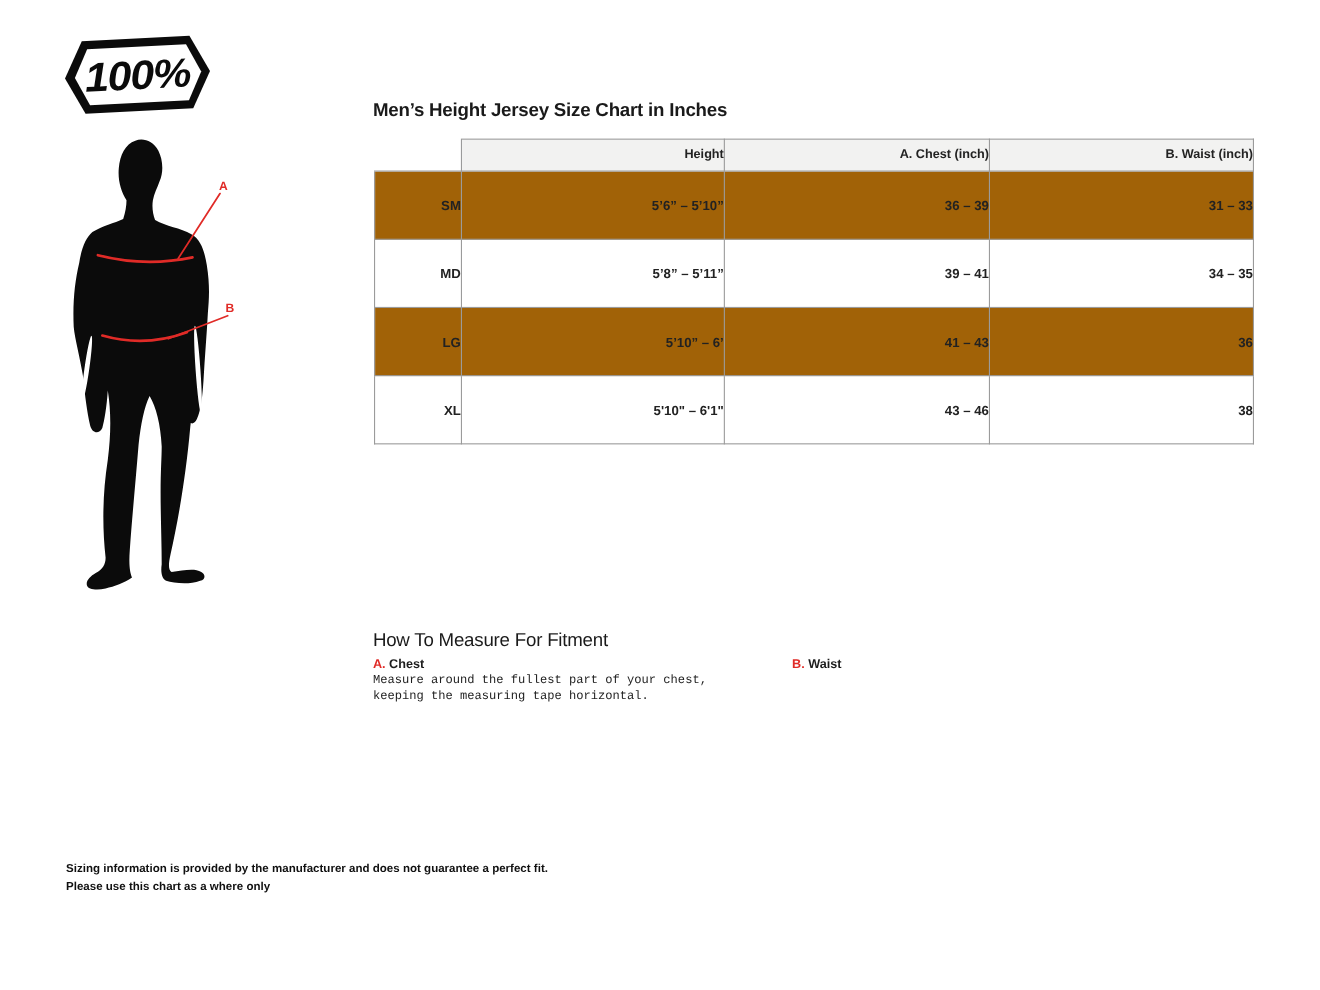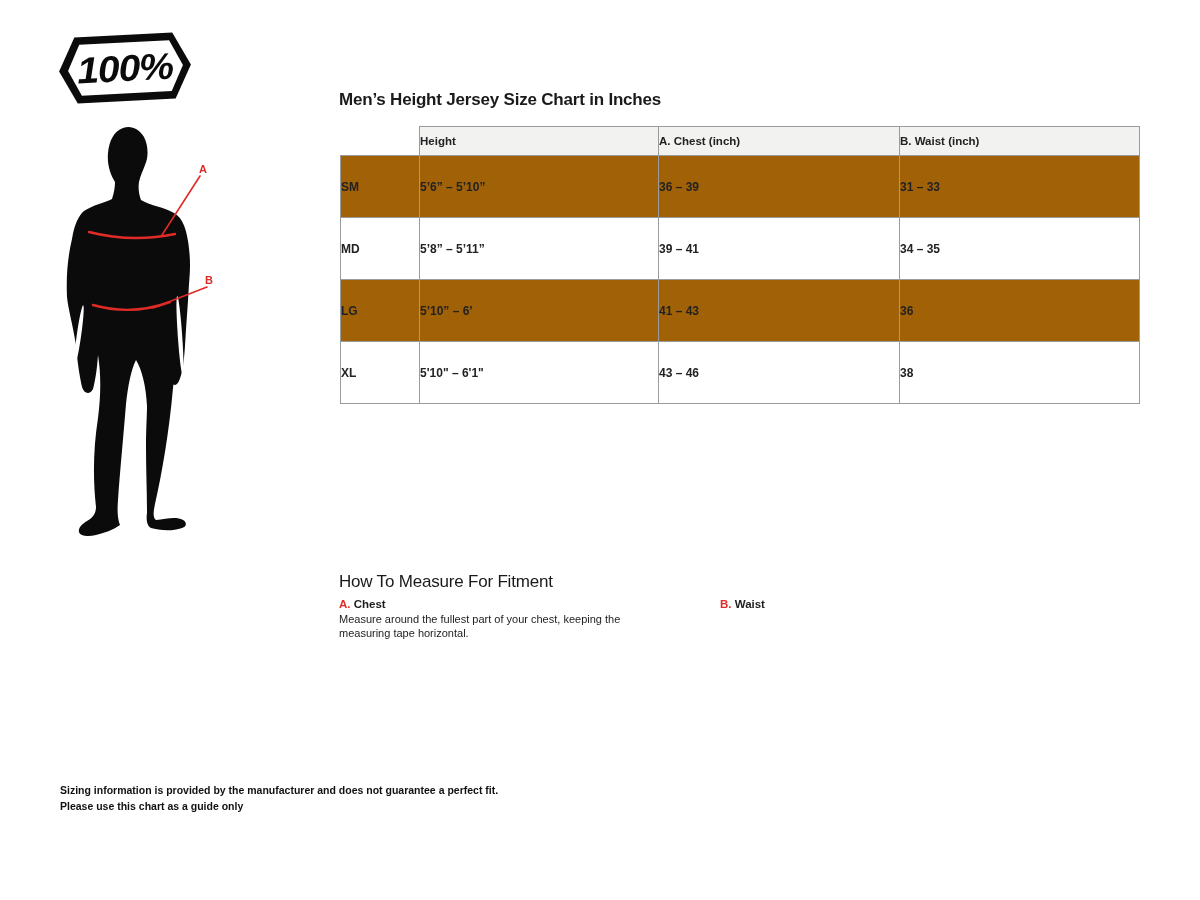--- a/index.html
+++ b/index.html
@@ -10,39 +10,39 @@
   }
   .abs{position:absolute;}
 
   
   .page-title{left:339px;top:90px;font-size:17px;font-weight:700;letter-spacing:-0.2px;color:#1a1a1a;}
   .section-title{left:339px;top:572px;font-size:17px;font-weight:400;letter-spacing:-0.2px;color:#1a1a1a;}
 
   
   .size-table{left:340px;top:126px;border-collapse:collapse;table-layout:fixed;}
   .size-table td,.size-table th{
-    border:1px solid #9b9b9b;text-align:left;vertical-align:middle;
+    border:1px solid #9b9b9b;text-align:right;vertical-align:middle;
     font-size:12px;font-weight:700;color:#222;padding:0;
   }
   .size-table th{height:28px;background:#f2f2f1;font-size:11.5px;}
   .size-table th.corner{background:#ffffff;border-top:none;border-left:none;}
   .size-table td{height:61px;background:#ffffff;}
   .size-table tr.shaded td{background:#a16207;}
   .col-size{width:79px;}
   .col-height{width:239px;}
   .col-chest{width:241px;}
   .col-waist{width:240px;}
 
   
   .howto-item{top:597px;width:305px;font-size:11px;line-height:14px;}
   .howto-a{left:339px;}
   .howto-b{left:720px;}
   .howto-label{font-weight:700;font-size:11.5px;margin-bottom:1px;}
   .howto-key{color:#e02b27;}
-  .howto-text{margin-top:1px;color:#1d1d1d;}
+  .howto-text{margin-top:1px;color:#1d1d1d;font-family:Liberation Mono, monospace;}
 
   
   .footer-note{left:60px;top:782px;font-size:10.5px;line-height:16px;font-weight:700;color:#111;}
 
   svg text{font-family:"Liberation Sans","DejaVu Sans",sans-serif;}
 </style>
 </head>
 <body>
 
 <div class="abs" style="left:55px;top:28px;width:140px;height:80px;">
@@ -168,14 +168,14 @@
 
 <div class="abs howto-item howto-b">
   <div class="howto-label">
     <span class="howto-key">B.</span>
     <span>Waist</span>
   </div>
 </div>
 
 <div class="abs footer-note">
   <div>Sizing information is provided by the manufacturer and does not guarantee a perfect fit.</div>
-  <div>Please use this chart as a guide only</div>
+  <div>Please use this chart as a where only</div>
 </div>
 
 </body></html>

